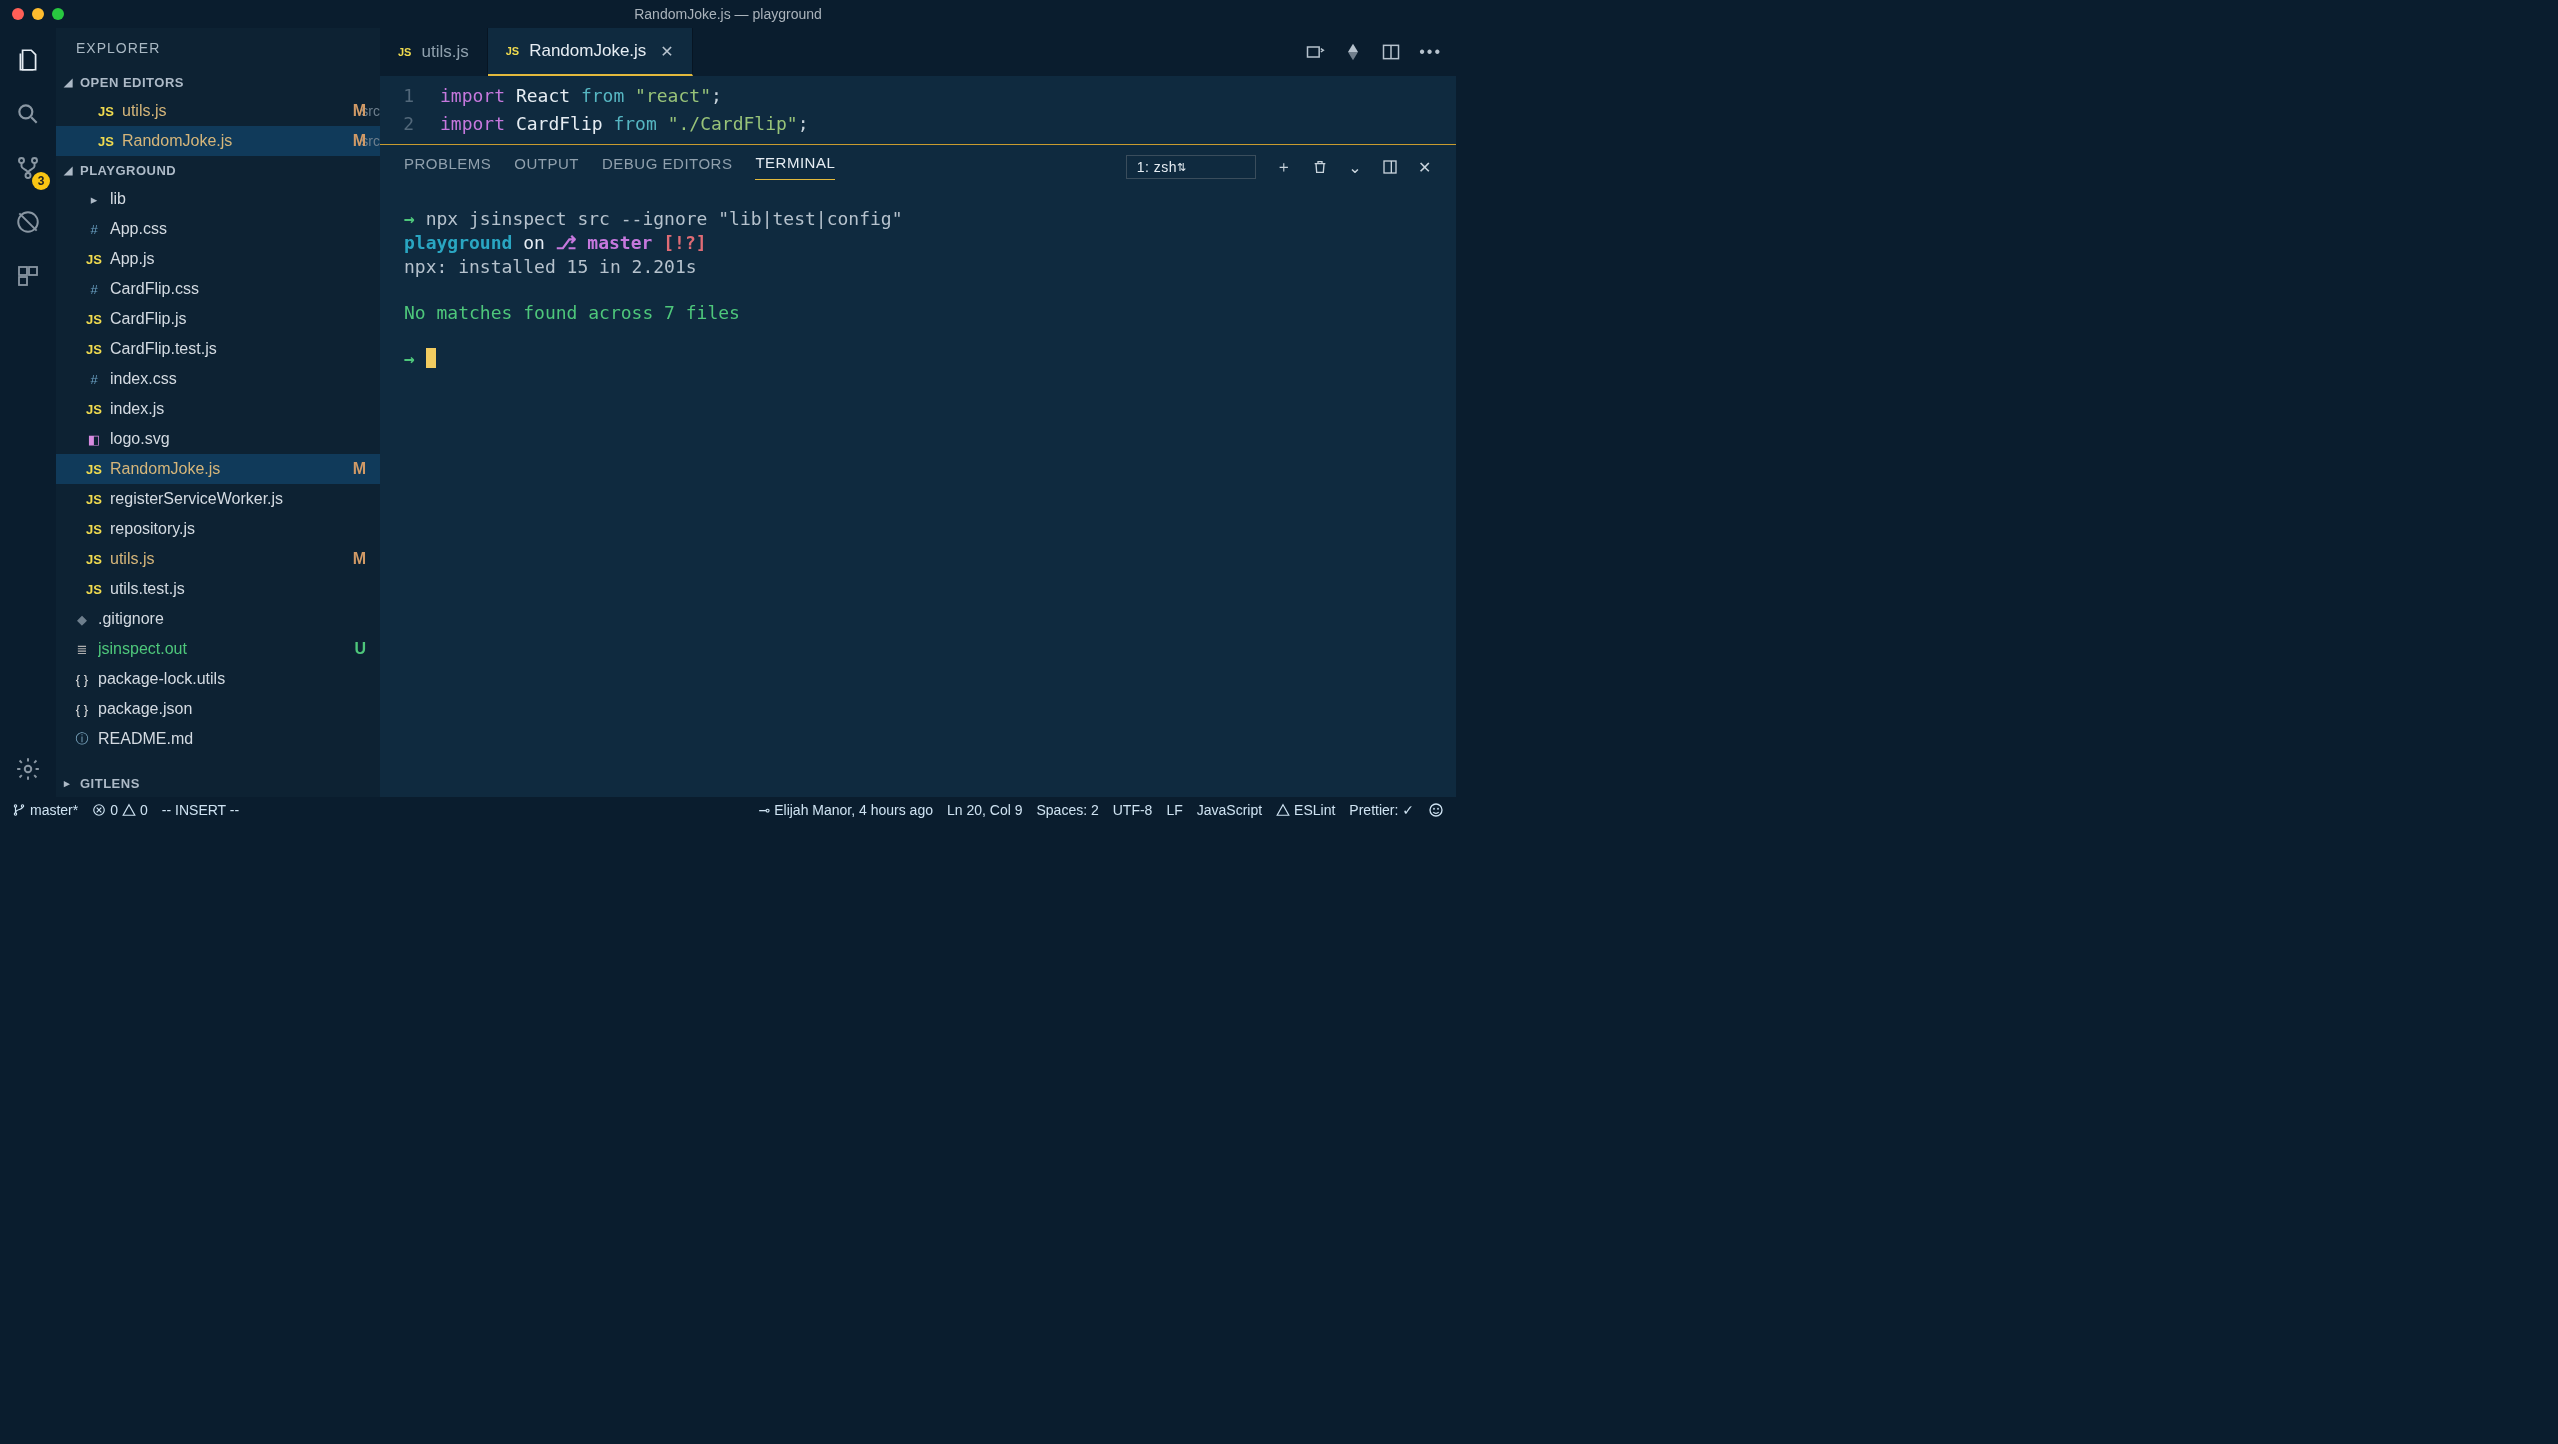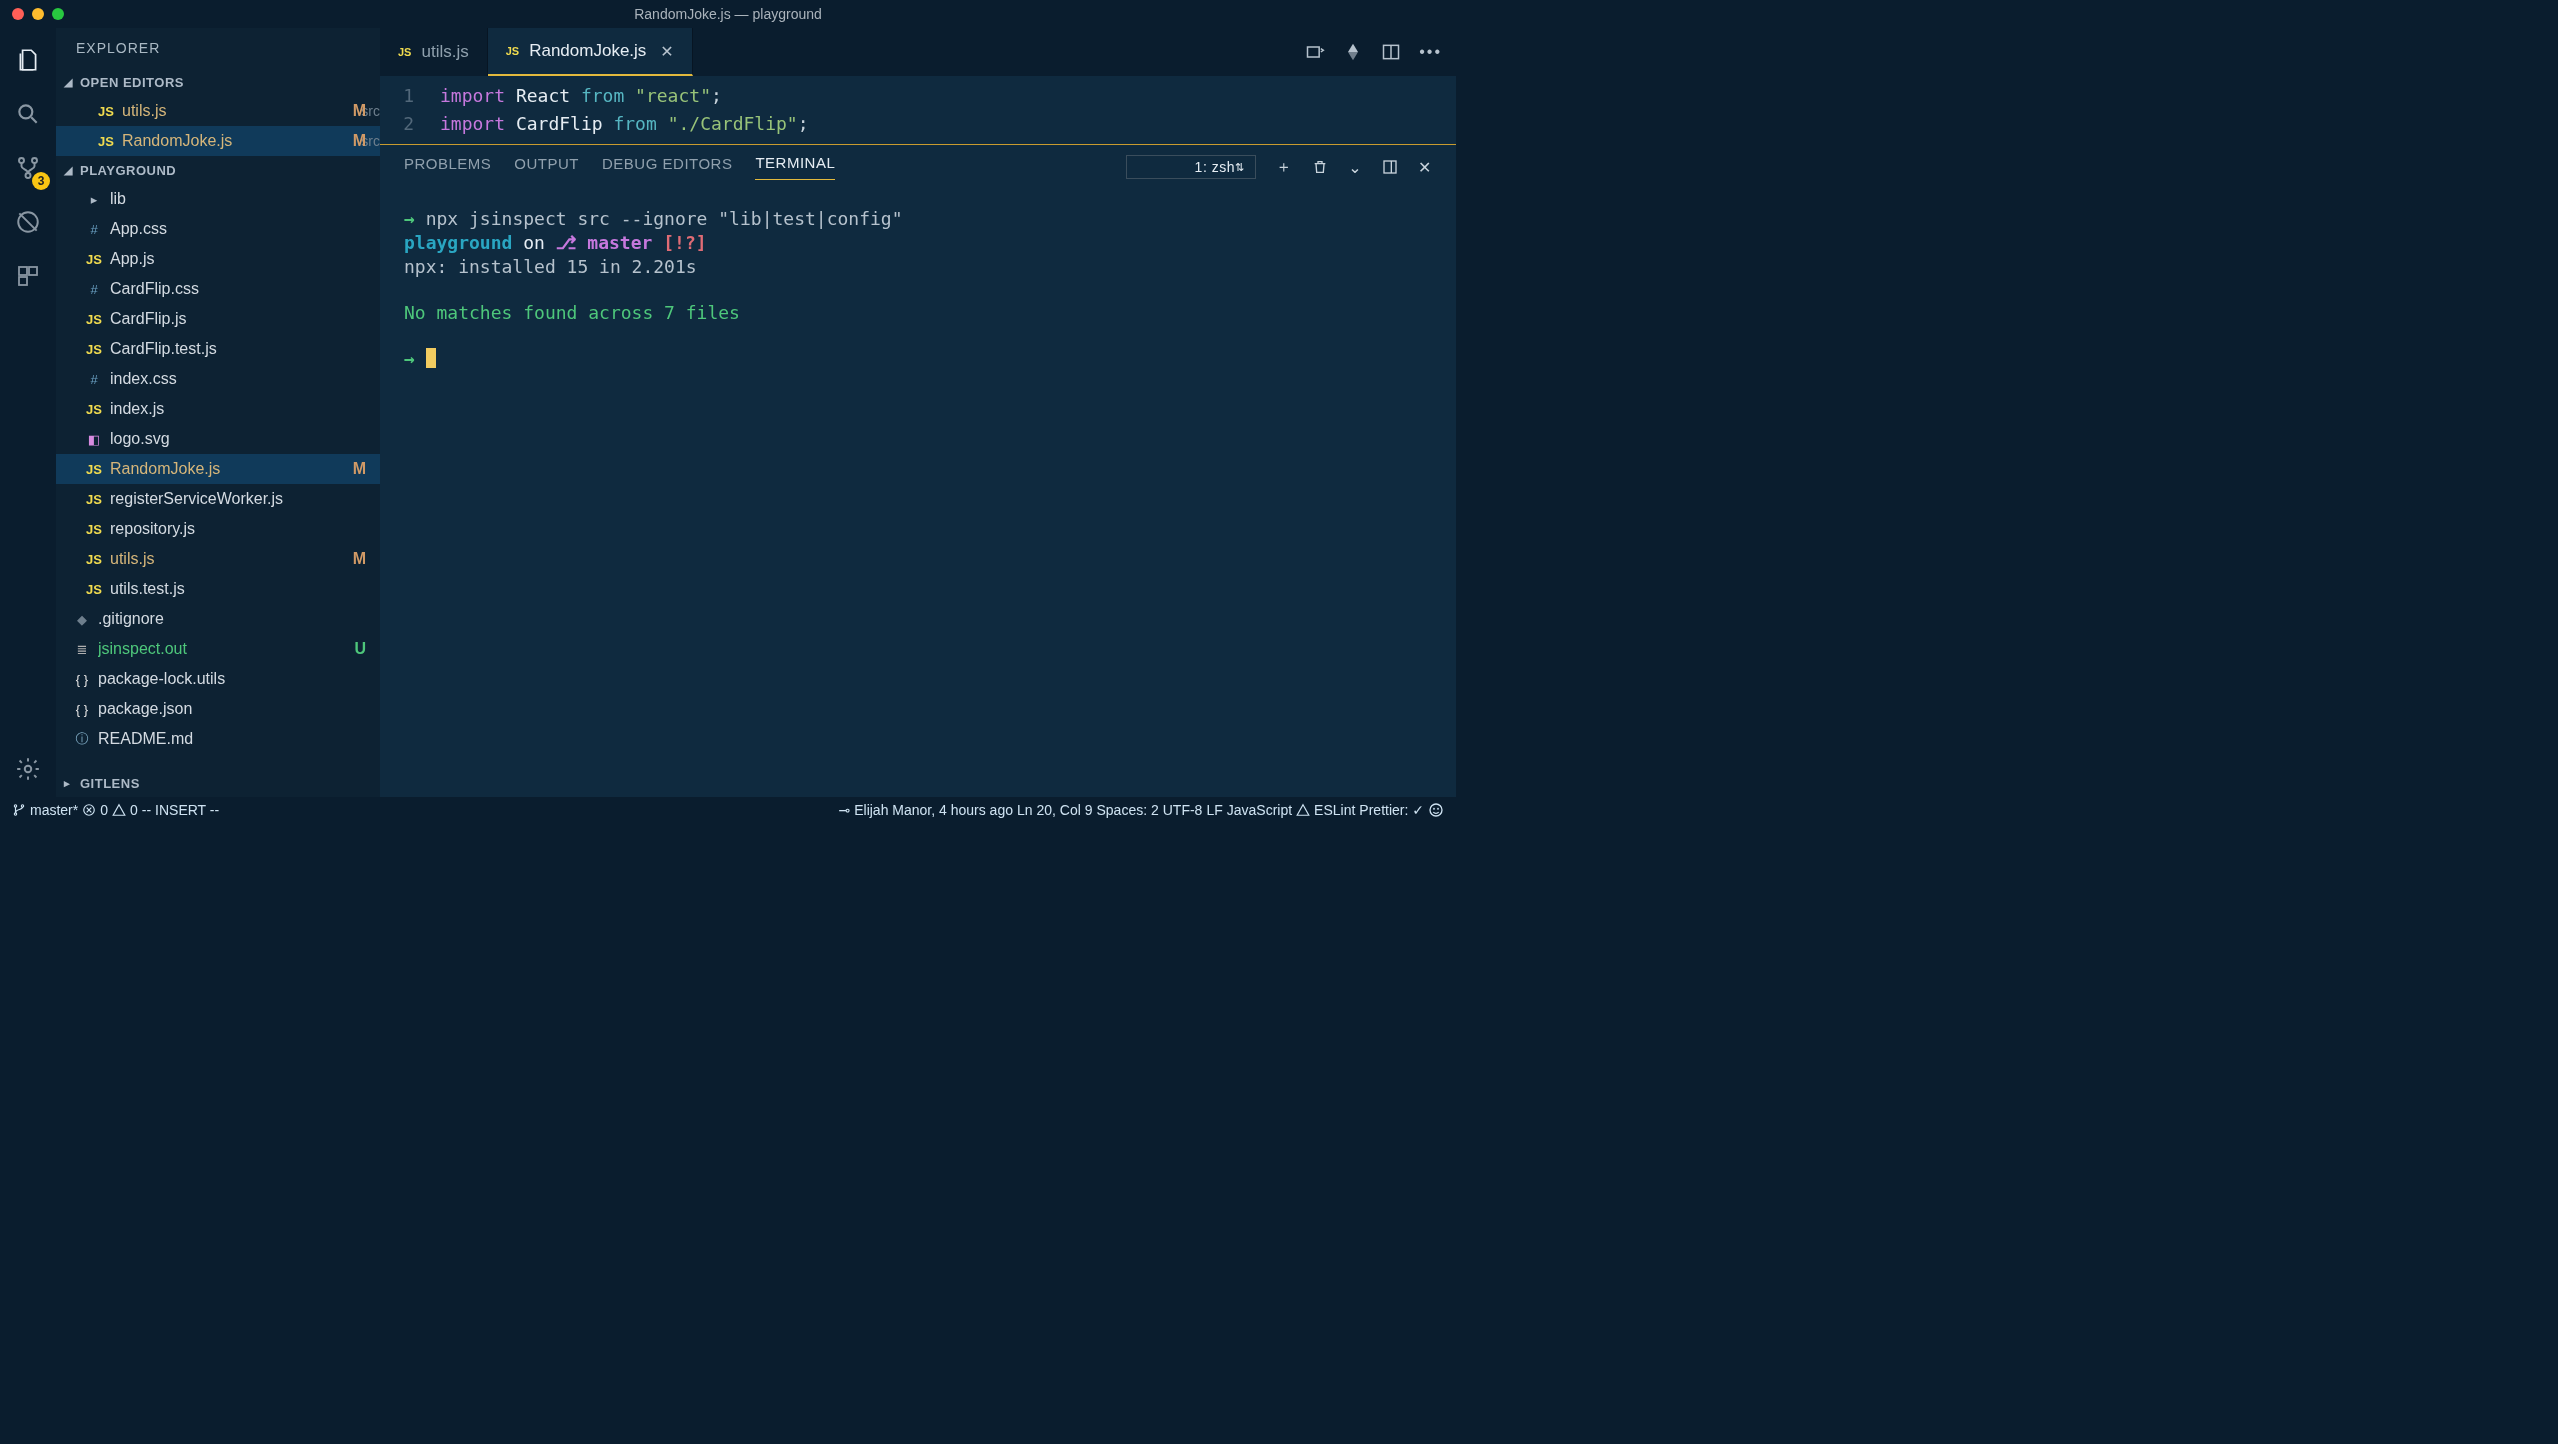--- a/index.html
+++ b/index.html
@@ -133,42 +133,42 @@
 .panel-tabs {
   height: 44px; display: flex; align-items: center; gap: 23px;
   padding: 0 24px; color: #90a0ad; font-size: 15px; letter-spacing: 0.5px;
 }
 .panel-tab { cursor: pointer; padding-bottom: 8px; }
 .panel-tab.active { color: #e6edf3; border-bottom: 1px solid #e2b93d; }
 .panel-actions { margin-left: auto; display: flex; align-items: center; gap: 20px; color: #c8d3dc; }
 .term-select {
   background: #0f2a3f; border: 1px solid #3a4d5c; color: #e6edf3;
   padding: 3px 10px; font-size: 14px; min-width: 130px;
-  display: flex; justify-content: flex-end; align-items: center;
+  display: flex; justify-content: flex-start; align-items: center;
 }
 .panel-actions .pa { cursor: pointer; font-size: 16px; }
 
 .terminal {
   flex: 1; font-family: Menlo, Consolas, monospace; font-size: 18px;
   padding: 18px 24px; line-height: 24px;
 }
 .t-cyan { color: #2aa6c2; font-weight: 600; }
 .t-white { color: #e6edf3; }
 .t-purple { color: #c678dd; font-weight: 600; }
 .t-red { color: #e06c75; font-weight: 600; }
 .t-green { color: #4ec77b; }
 .t-greenbold { color: #4ec77b; font-weight: 600; }
 .t-yellow { color: #d6b67a; font-weight: 600; }
 .t-gray { color: #b6c2cd; }
 .cursor-block { display: inline-block; width: 10px; height: 20px; background: #f2cc60; vertical-align: -3px; }
 
 
 .statusbar {
   height: 26px; background: #0a1d2e; display: flex; align-items: center;
-  padding: 0 12px; color: #cfe3f2; font-size: 14px; gap: 4px;
+  padding: 0 12px; color: #cfe3f2; font-size: 14px; gap: 14px;
 }
 .statusbar .sb-item { display: flex; align-items: center; gap: 4px; cursor: pointer; }
 .statusbar .sb-sep { flex: 1; }
 .sb-center { display: flex; gap: 6px; }
 svg { display: block; }
 </style>
 </head>
 <body>
 
 <div class="window">

